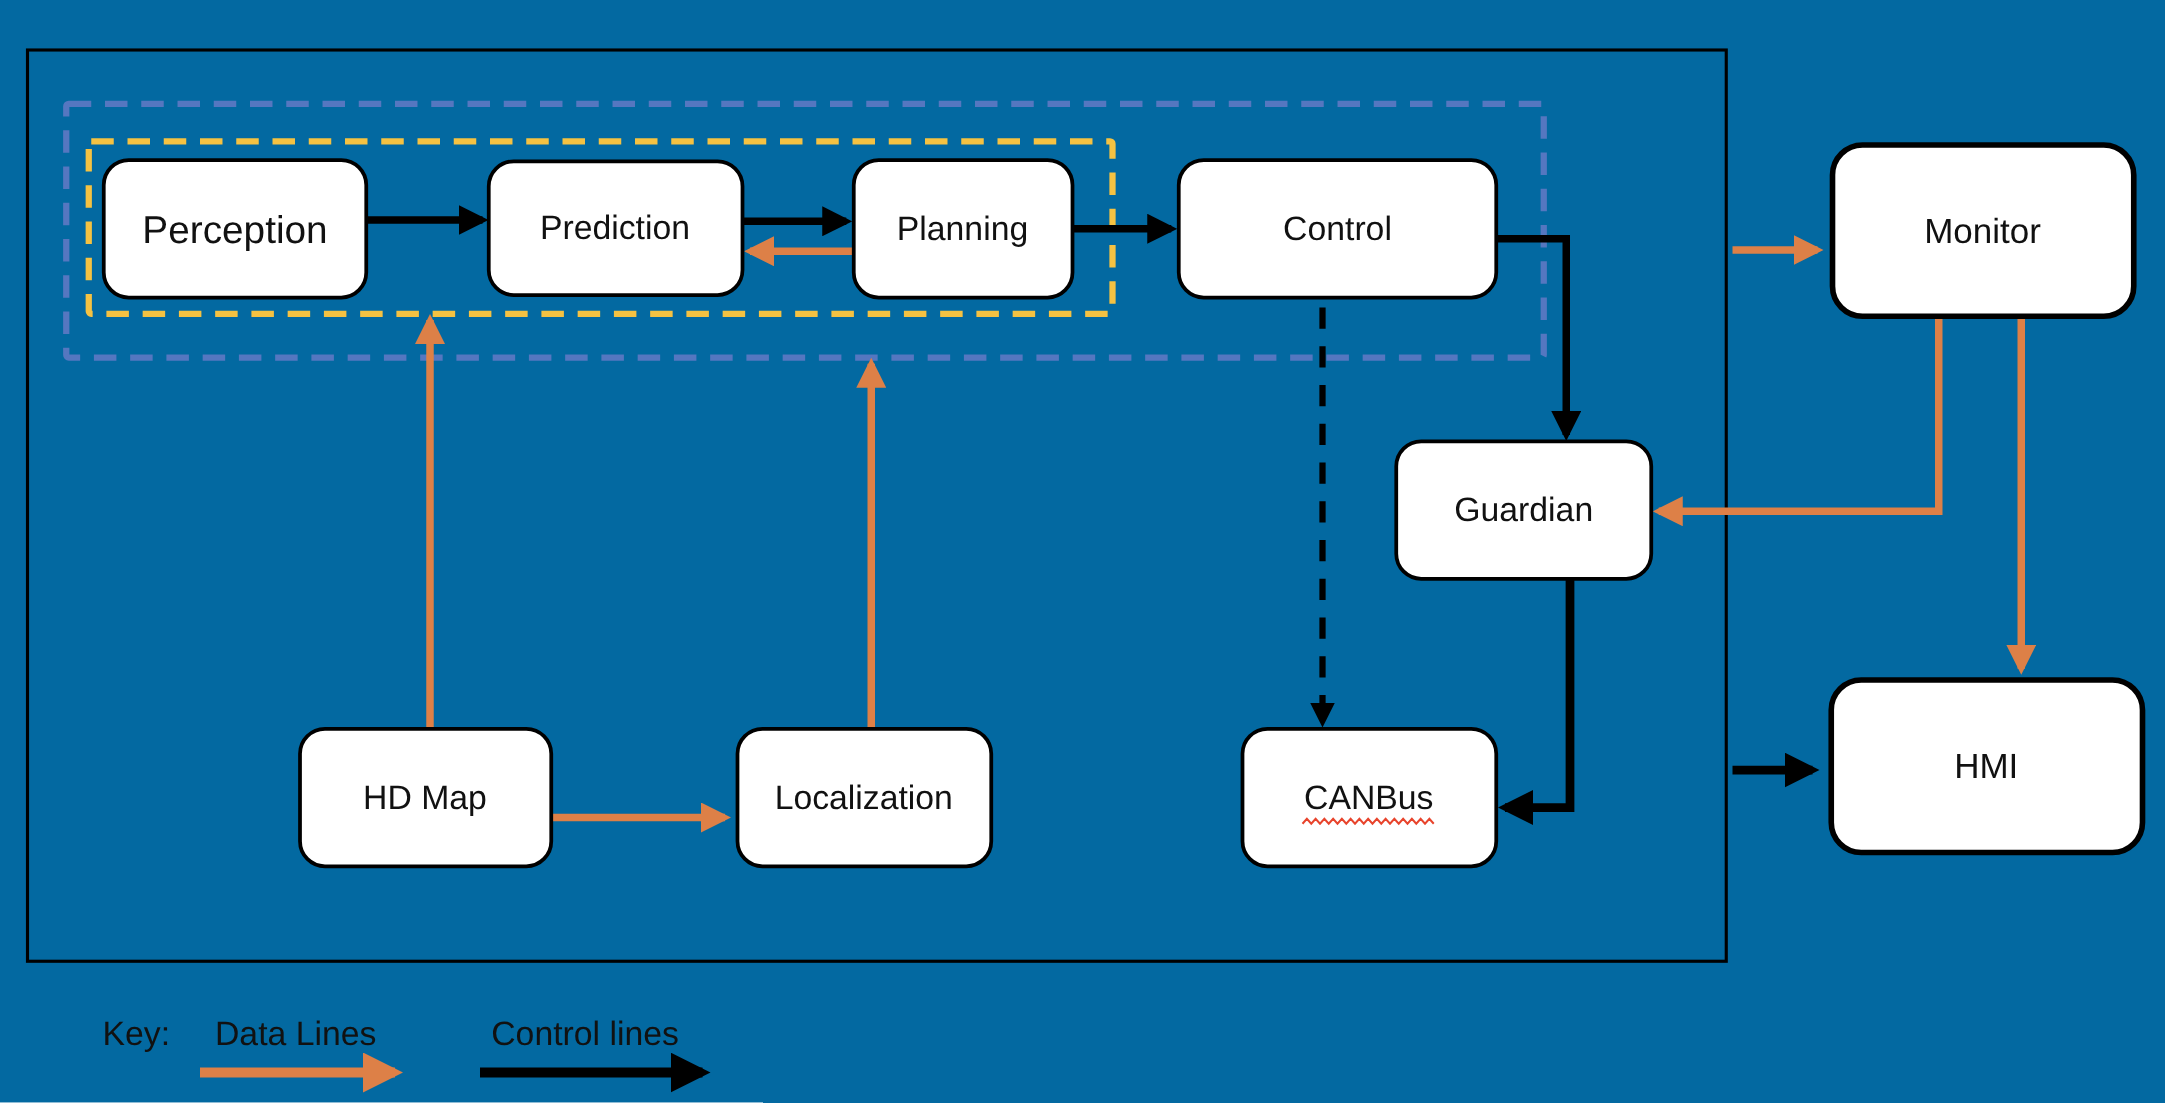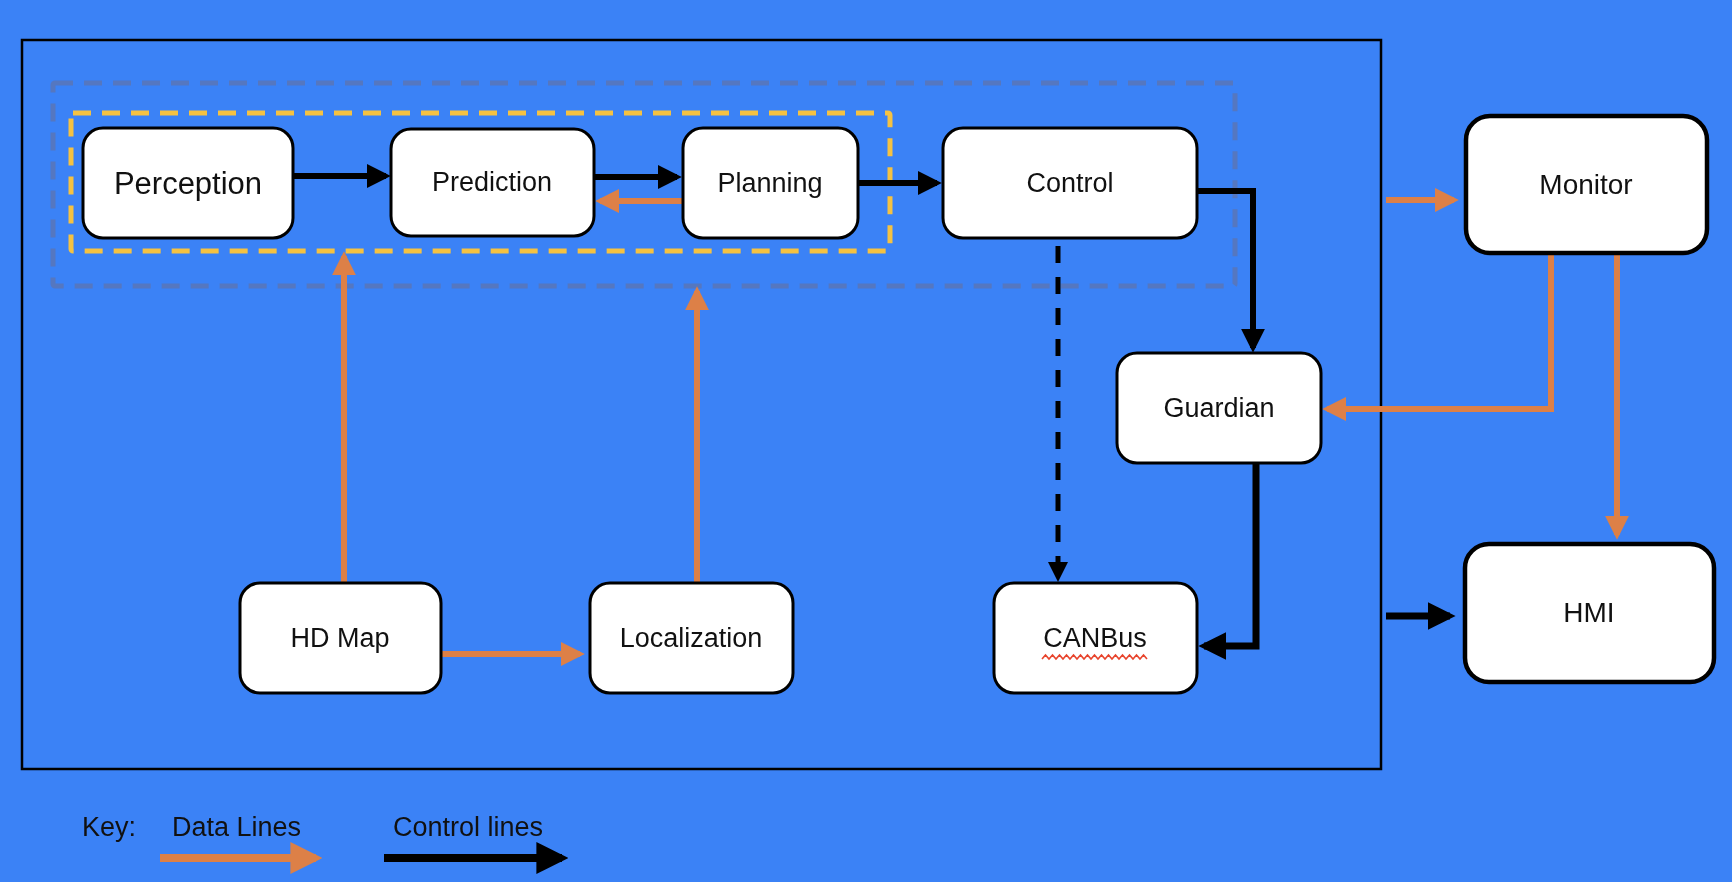--- a/index.html
+++ b/index.html
@@ -1,20 +1,20 @@
 <!DOCTYPE html>
 <html><head>
 <meta charset="utf-8">
 <style>
   html, body { margin: 0; padding: 0; background: #ffffff; }
   .stage {
     position: relative;
     width: 1732px;
     height: 882px;
-    background: #3b82f6;
+    background: #0369a1;
     font-family: "Liberation Sans", sans-serif;
   }
   svg text {
     font-family: "Liberation Sans", sans-serif;
     fill: #111111;
   }
   .node-rect { fill: #ffffff; stroke: #000000; stroke-width: 3; }
   .node-rect.thick { stroke-width: 4.5; }
   .node-label { font-size: 27px; }
   .node-label.big { font-size: 31px; }

